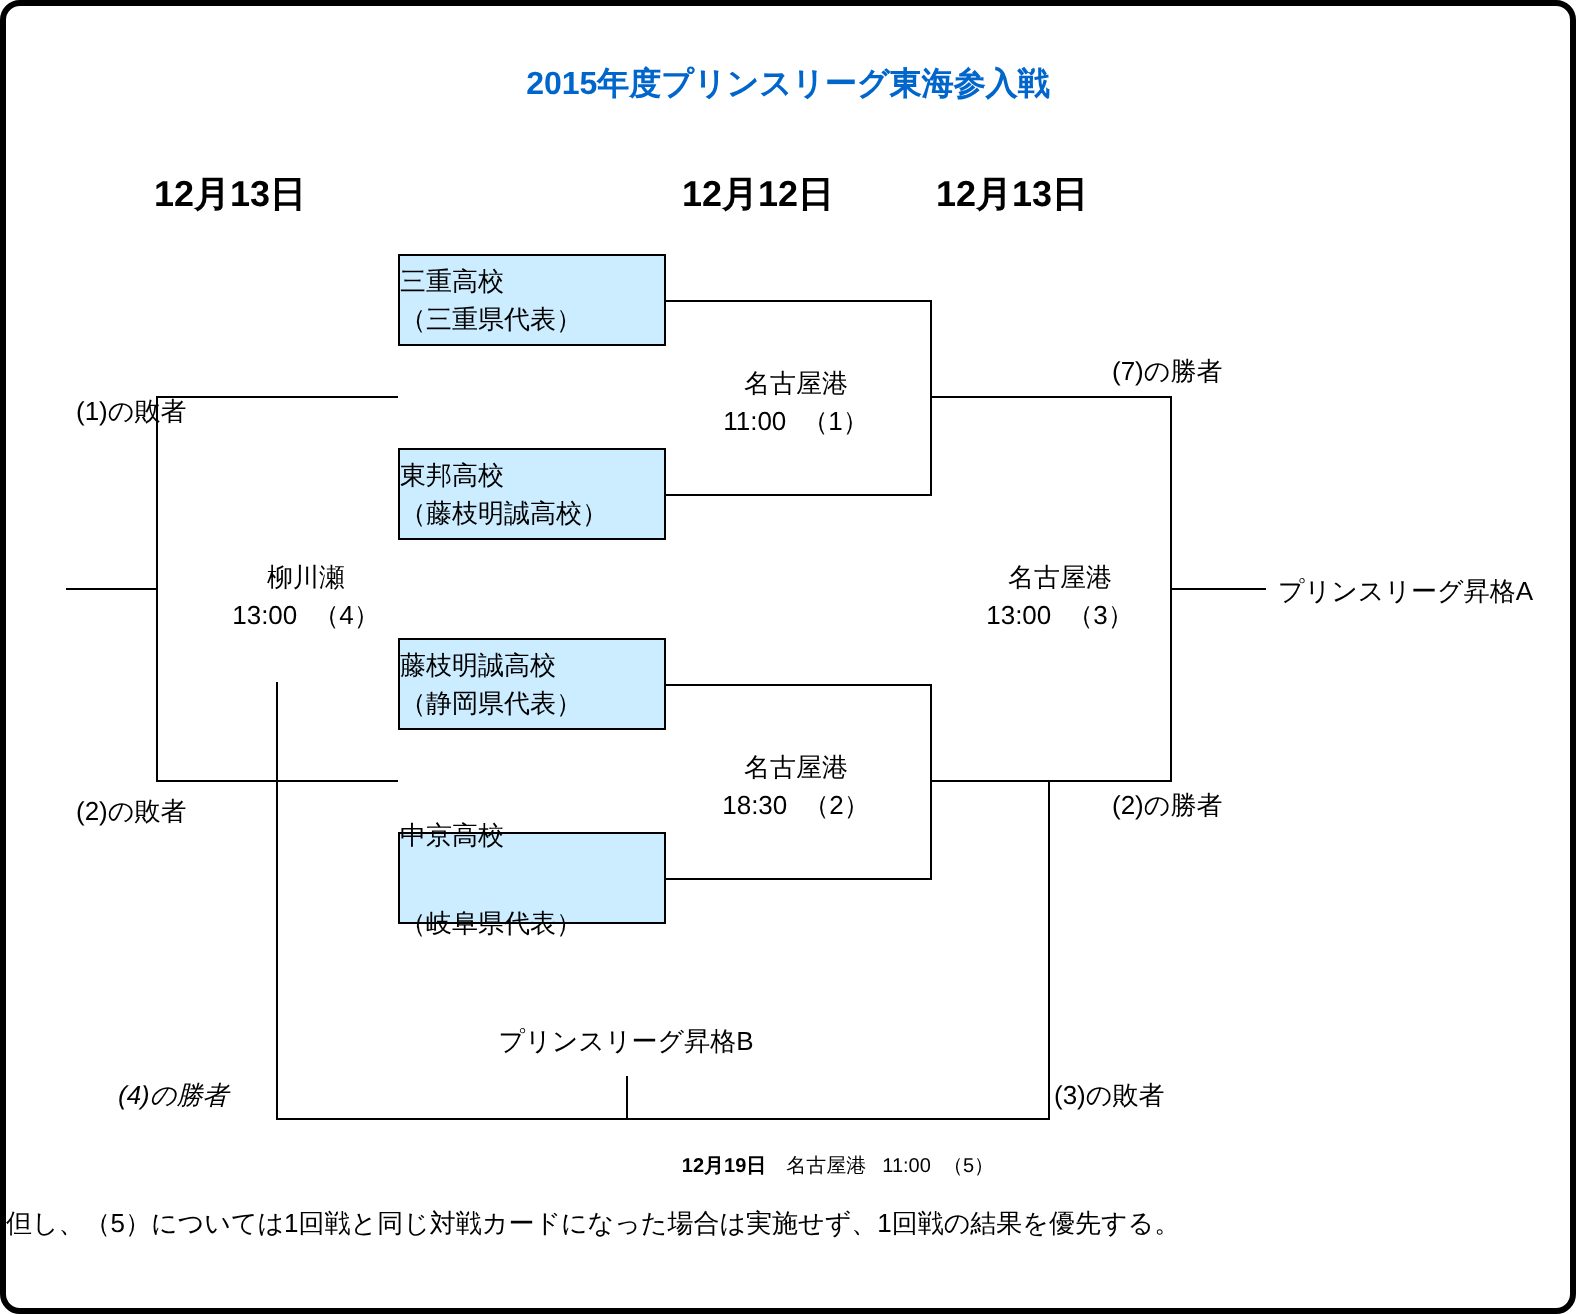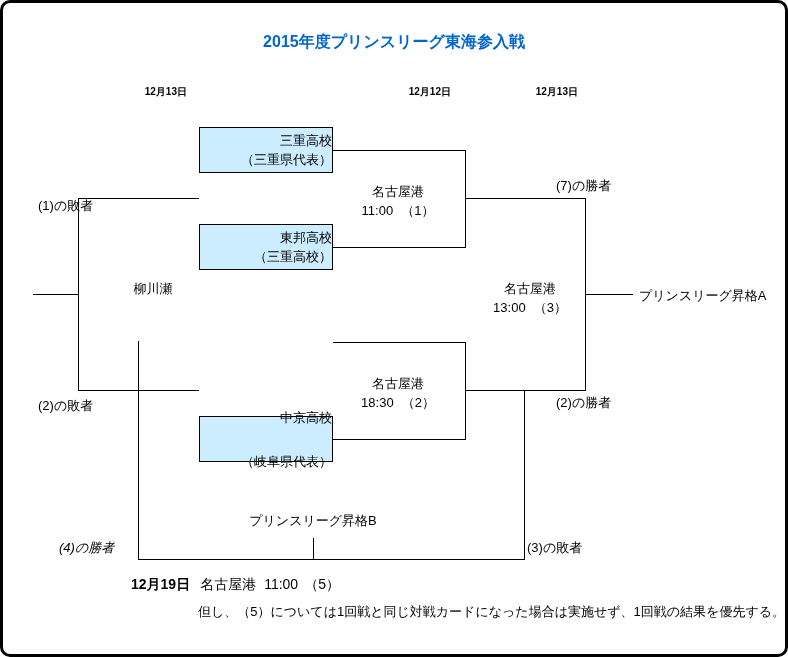--- a/index.html
+++ b/index.html
@@ -14,67 +14,71 @@
     font-family:"Liberation Sans","DejaVu Sans",sans-serif;
     color:#000000;
   }
   .title {
     position:absolute; top:29px; left:0; width:100%;
     text-align:center; font-size:16px; font-weight:bold;
     color:#0066CC;
   }
   .date-header {
     position:absolute; top:82px; width:110px;
-    text-align:right; font-size:10px; font-weight:bold;
+    text-align:left; font-size:18px; font-weight:bold;
   }
   .hline { position:absolute; height:1px; background:#000000; }
   .vline { position:absolute; width:1px; background:#000000; }
   .team-box {
     position:absolute; left:196px; width:134px; height:46px;
     background:#CCECFF; border:1px solid #000000;
-    display:flex; flex-direction:column; align-items:flex-end; justify-content:center;
+    display:flex; flex-direction:column; align-items:flex-start; justify-content:center;
     font-size:13px; line-height:19px; text-align:center;
   }
   .match-label {
     position:absolute; width:124px; text-align:center;
     font-size:13px; line-height:19px;
   }
   .match-num { margin-left:8px; }
   .side-label { position:absolute; font-size:13px; white-space:nowrap; }
   .promo-label { position:absolute; font-size:13px; white-space:nowrap; }
   .final-line {
-    position:absolute; top:573px; left:128px; width:400px;
-    text-align:left; font-size:14px; white-space:nowrap;
+    position:absolute; top:573px; left:94px; width:400px;
+    text-align:right; font-size:10px; white-space:nowrap;
   }
   .final-date { font-weight:bold; margin-right:10px; }
   .final-time { margin-left:8px; }
   .final-num { margin-left:6px; }
   .note-line {
     position:absolute; top:600px; left:0; width:100%;
-    text-align:right; font-size:13px; white-space:nowrap;
+    text-align:left; font-size:13px; white-space:nowrap;
   }
 </style>
 </head>
 <body>
 
 <div class="canvas">
 
   <div class="title">2015年度プリンスリーグ東海参入戦</div>
 
   <div class="date-header" style="left:74px;">12月13日</div>
   <div class="date-header" style="left:338px;">12月12日</div>
   <div class="date-header" style="left:465px;">12月13日</div>
 
   <div class="team-box" style="top:124px;">
     <span>三重高校</span>
     <span>（三重県代表）</span>
   </div>
   <div class="team-box" style="top:221px;">
     <span>東邦高校</span>
-    <span>（三重高校）</span>
+    <span>（藤枝明誠高校）</span>
+  </div>
+  <div class="team-box" style="top:316px;">
+    <span>藤枝明誠高校</span>
+    <span>（静岡県代表）</span>
   </div>
   <div class="team-box" style="top:413px;gap:25px;">
     <span>中京高校</span>
     <span>（岐阜県代表）</span>
   </div>
 
   <div class="hline" style="left:330px; top:147px; width:132px;"></div>
   <div class="hline" style="left:330px; top:244px; width:132px;"></div>
   <div class="vline" style="left:462px; top:147px; height:98px;"></div>
   <div class="hline" style="left:462px; top:195px; width:120px;"></div>
@@ -104,20 +108,21 @@
   <div class="match-label" style="left:333px; top:371px;">
     <div>名古屋港</div>
     <div><span>18:30</span><span class="match-num">（2）</span></div>
   </div>
   <div class="match-label" style="left:465px; top:276px;">
     <div>名古屋港</div>
     <div><span>13:00</span><span class="match-num">（3）</span></div>
   </div>
   <div class="match-label" style="left:88px; top:276px;">
     <div>柳川瀬</div>
+    <div><span>13:00</span><span class="match-num">（4）</span></div>
   </div>
 
   <div class="side-label" style="left:35px; top:176px;margin-top:18px;">(1)の敗者</div>
   <div class="side-label" style="left:35px; top:394px;">(2)の敗者</div>
   <div class="side-label" style="left:553px; top:174px;">(7)の勝者</div>
   <div class="side-label" style="left:553px; top:391px;">(2)の勝者</div>
   <div class="side-label" style="left:56px; top:536px;font-style:italic;">(4)の勝者</div>
   <div class="side-label" style="left:524px; top:536px;">(3)の敗者</div>
 
   <div class="promo-label" style="left:636px; top:284px;">プリンスリーグ昇格A</div>

